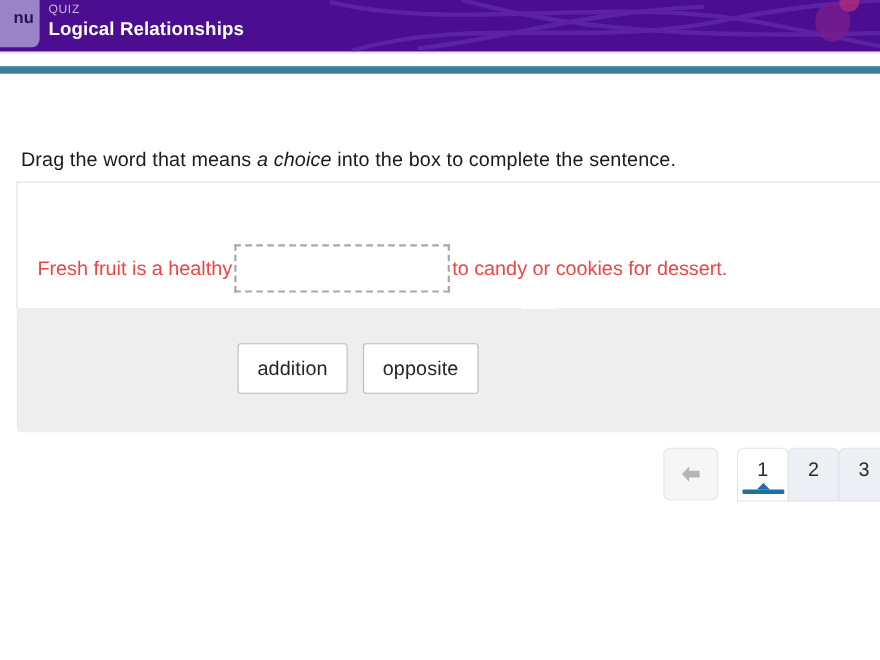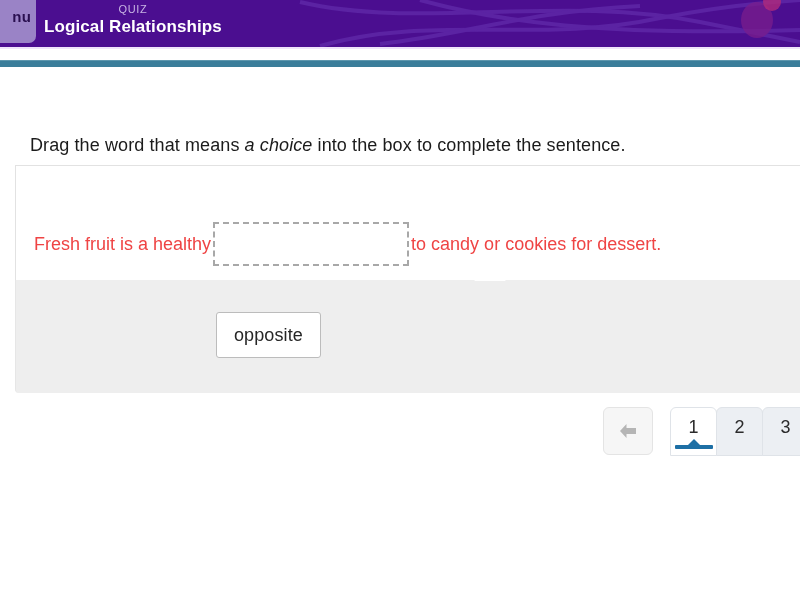--- a/index.html
+++ b/index.html
@@ -49,21 +49,20 @@
   .header-titles {
     position: absolute;
     left: 44px;
     top: 2px;
   }
   .kicker {
     color: #c7b3e3;
     font-size: 11px;
     letter-spacing: .6px;
     line-height: 14px;
-    text-align: center;
   }
   .title {
     color: #ffffff;
     font-size: 17px;
     font-weight: bold;
     line-height: 22px;
     letter-spacing: .1px;
   }
   .header-underline {
     position: absolute;
@@ -79,21 +78,21 @@
     width: 800px;
     height: 7px;
     background: #3a7d9a;
     border-top: 1px solid #5d96ad;
     box-sizing: border-box;
   }
 
   
   .prompt {
     position: absolute;
-    left: 30px;
+    left: 19px;
     top: 132px;
     font-size: 18px;
     color: #1b1b1b;
     line-height: 26px;
     letter-spacing: .1px;
   }
   .prompt em {
     font-style: italic;
   }
 
@@ -281,20 +280,21 @@
   <div class="card-top">
     <div class="sentence">
       <span class="seg">Fresh fruit is a healthy</span><span class="dropzone"></span><span class="seg">to candy or cookies for dessert.</span>
     </div>
   </div>
 
   <div class="card-bottom"></div>
   <div class="notch"></div>
 
   <div class="tiles">
+    <div class="tile">addition</div>
     <div class="tile">opposite</div>
   </div>
 </div>
 
 <div class="pager">
 
   <div class="pager-back">
     <svg width="22" height="20" viewBox="0 0 22 20">
       <path d="M9.5 3 L3 10 L9.5 17 L9.5 13 L19 13 L19 7 L9.5 7 Z" fill="#b5b5b5"></path>
     </svg>

